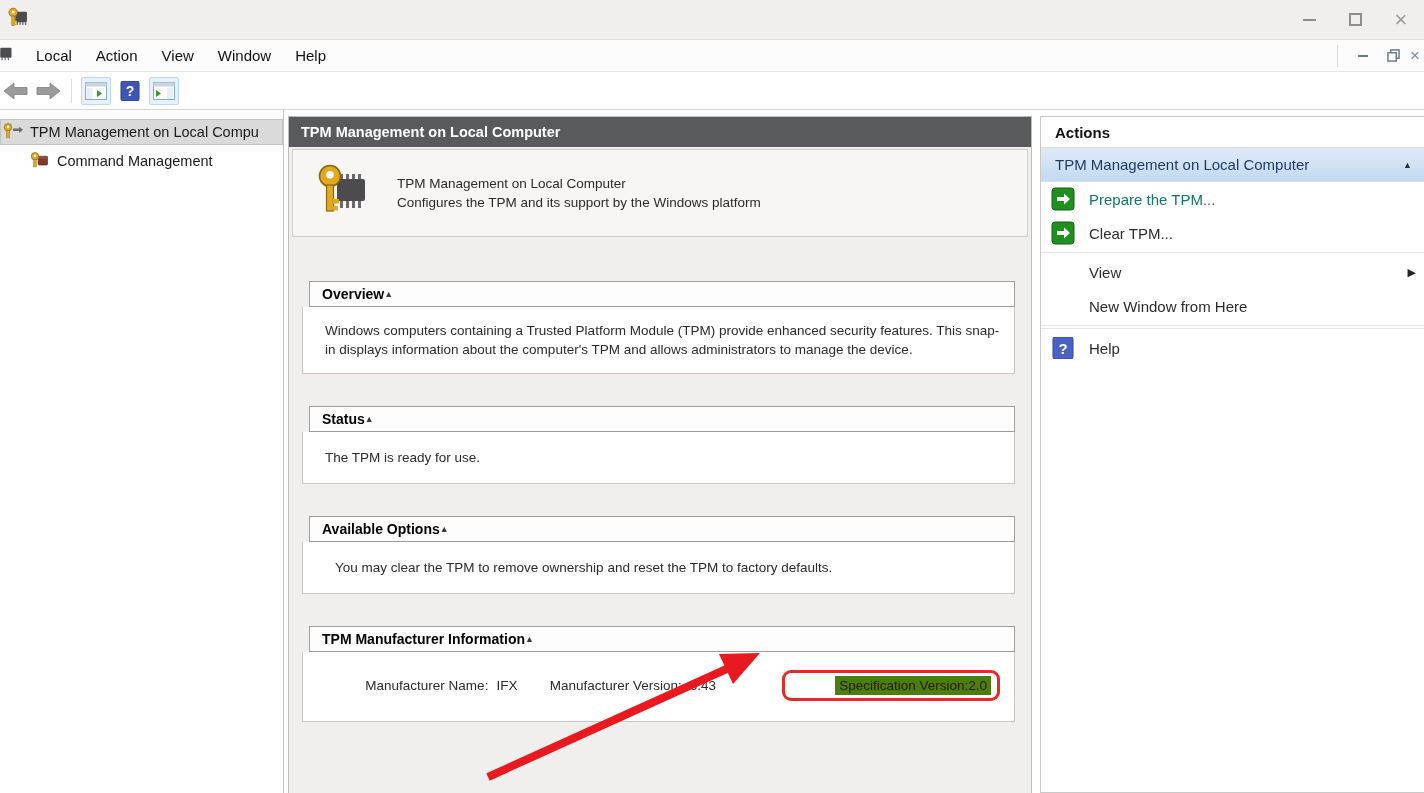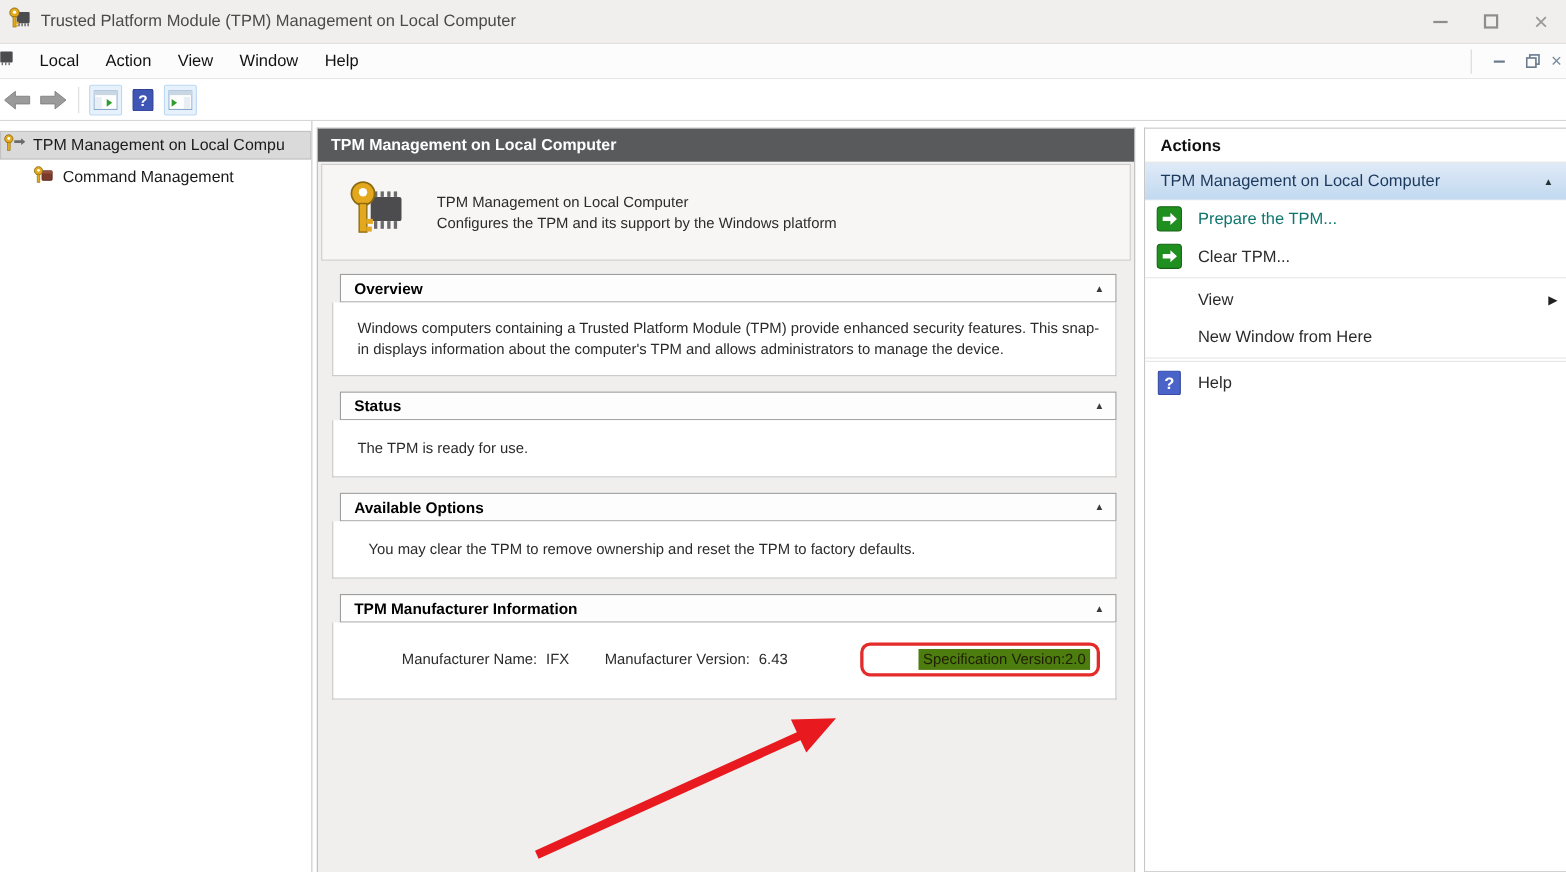--- a/index.html
+++ b/index.html
@@ -46,21 +46,21 @@
   .tree-item .t-icon { margin-right:7px; flex:0 0 auto; }
 
   .center-pane { position:absolute; left:288px; top:6px; width:744px; height:677px; background:#f0efee; border:1px solid #bdbdbd; border-bottom:none; }
   .center-header { height:30px; background:#595a5c; color:#fff; font-weight:bold; font-size:14.5px; display:flex; align-items:center; padding-left:12px; }
   .banner { margin:2px 3px 0 3px; height:88px; background:#f7f6f5; border:1px solid #cfcdcb; display:flex; align-items:center; padding-left:24px; }
   .banner-text { margin-left:28px; font-size:13.5px; color:#2b2b2b; line-height:19px; }
 
   .sections { padding:12px 16px 0 13px; }
   .section { margin-bottom:14px; }
   .sec-header { margin-left:7px; background:#fdfdfd; border:1px solid #9d9d9d; height:26px;
-    display:flex; align-items:center; justify-content:space-between; padding:0 10px 0 12px; }
+    display:flex; align-items:center; justify-content:flex-start; padding:0 10px 0 12px;margin-top:32px; }
   .sec-title { font-weight:bold; font-size:14px; color:#000; }
   .collapse { font-size:9px; color:#3a3a3a; }
   .sec-body { background:#fff; border:1px solid #c7c7c7; border-top:none; font-size:13.5px; color:#2b2b2b; line-height:19px; padding:14px 14px 14px 22px; }
   .sec-body.tight { padding-top:16px; padding-bottom:16px; }
   .mfg-row { display:flex; align-items:center; padding:4px 0 6px 8px; }
   .mfg-field { white-space:nowrap; }
   .mfg-field .val { margin-left:8px; }
   .f-name { width:235px;text-align:center; }
   .f-ver { width:252px; }
   .spec-box { border:3px solid #e52a2a; border-radius:9px; padding:3px 6px; margin-left:0; }
@@ -90,21 +90,20 @@
         <rect x="18" y="22" width="2" height="4" fill="#6a6a6c"></rect>
         <rect x="22" y="22" width="2" height="4" fill="#6a6a6c"></rect>
         <rect x="26" y="22" width="2" height="4" fill="#6a6a6c"></rect>
       <circle cx="9" cy="8" r="6.2" fill="#e3a81e" stroke="#8a6a10" stroke-width="1.2"></circle>
       <circle cx="9" cy="7.4" r="2.2" fill="#fff"></circle>
       <rect x="7" y="13" width="4" height="14" fill="#e3a81e" stroke="#8a6a10" stroke-width="0.8"></rect>
       <rect x="10.5" y="20" width="4" height="2.6" fill="#e3a81e"></rect>
       <rect x="10.5" y="24" width="3" height="2.6" fill="#e3a81e"></rect>
     </svg>
   </span>
-  <span class="title">Trusted Platform Module (TPM) Management on Local Computer</span>
   <div class="win-controls">
     <span class="win-btn">
         <span class="dash"></span>
       </span>
     <span class="win-btn">
         <span class="sq"></span>
       </span>
     <span class="win-btn close">×</span>
   </div>
 </div>

